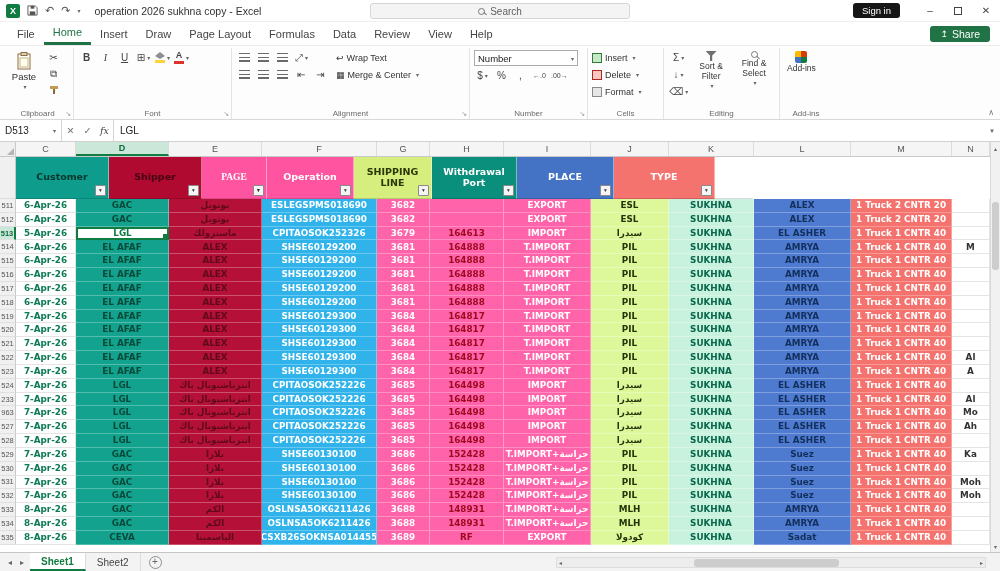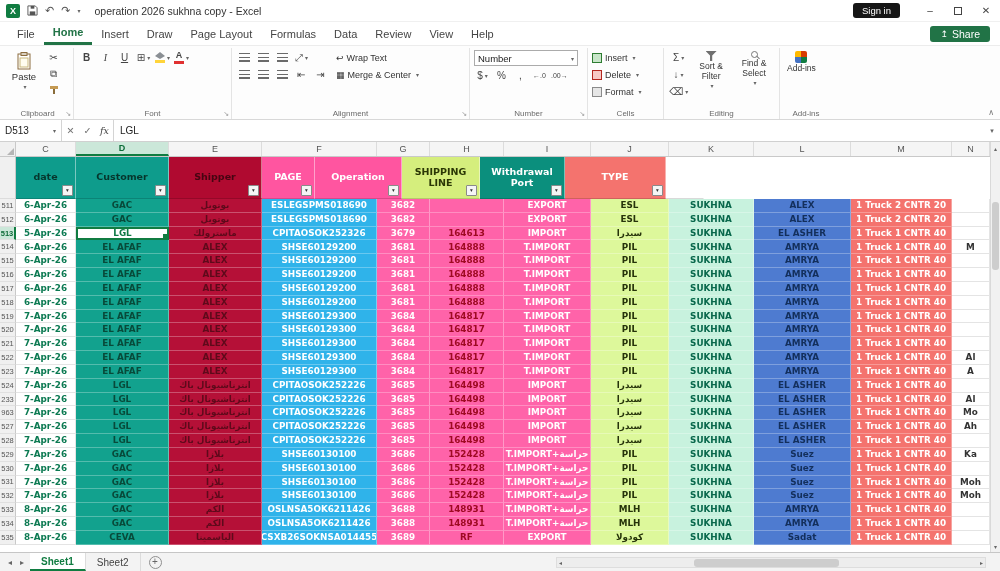--- a/index.html
+++ b/index.html
@@ -20,21 +20,21 @@
 .restore-box{width:8px;height:8px;border:1px solid #444;display:inline-block}
 
 
 .ic-mag{width:7px;height:7px;border:1.3px solid #777;border-radius:50%;position:relative;display:inline-block}
 .ic-mag::after{content:"";position:absolute;width:4px;height:1.3px;background:#777;transform:rotate(45deg);right:-3px;bottom:-1px}
 
 
 .menubar{height:24px;display:flex;align-items:stretch;background:#fff;padding-left:8px;border-bottom:1px solid #ececec}
 .menu-tabs{display:flex;align-items:stretch}
 .menu-tab{display:flex;align-items:center;padding:0 9px;font-size:11px;color:#444;cursor:default}
-.menu-tab.active{color:#217346;font-weight:bold;border-bottom:3px solid #217346}
+.menu-tab.active{color:#217346;font-weight:normal;border-bottom:3px solid #217346}
 .share-btn{margin-left:auto;margin-right:10px;align-self:center;background:#217346;color:#fff;border-radius:3px;padding:2px 10px;font-size:10.5px;display:flex;align-items:center;gap:4px}
 .share-ic{font-size:9px}
 
 
 .ribbon{height:74px;background:#fdfdfd;border-bottom:1px solid #d8d8d8;display:flex;padding:2px 2px 0 2px;position:relative}
 .rgroup{position:relative;border-right:1px solid #e4e4e4;padding:2px 4px 13px 4px;display:flex;gap:3px;align-items:flex-start}
 .rgroup-label{position:absolute;bottom:1px;left:0;right:0;text-align:center;font-size:8px;color:#6a6a6a}
 .launcher{position:absolute;bottom:2px;right:2px;font-size:7px;color:#999;line-height:1}
 .caret{font-size:6px;color:#666;margin-left:2px}
 .paste-btn{display:flex;flex-direction:column;align-items:center;width:36px;font-size:9.5px;color:#333;gap:1px;padding-top:2px}
@@ -121,20 +121,24 @@
           <path d="M1 1 h8 l2 2 v8 h-10 z" fill="none" stroke="#555"></path>
           <rect x="3" y="7" width="6" height="4" fill="#555"></rect>
           <rect x="4" y="1" width="4" height="3" fill="#555"></rect>
         </svg>
     </span>
     <span class="qat-icon">↶</span>
     <span class="qat-icon">↷</span>
     <span class="qat-caret">▾</span>
   </div>
   <div class="title-text">operation 2026 sukhna copy  -  Excel</div>
+  <div class="search-box">
+    <span class="ic-mag"></span>
+    <span>Search</span>
+  </div>
   <div class="titlebar-right">
     <div class="signin-btn">Sign in</div>
     <div class="win-btn">–</div>
     <div class="win-btn">
         <span class="restore-box"></span>
       </div>
     <div class="win-btn">✕</div>
   </div>
 </div>
 
@@ -351,46 +355,46 @@
         <div class="col-letter" style="width: 87px;">I</div>
         <div class="col-letter" style="width: 78px;">J</div>
         <div class="col-letter" style="width: 85px;">K</div>
         <div class="col-letter" style="width: 97px;">L</div>
         <div class="col-letter" style="width: 101px;">M</div>
         <div class="col-letter" style="width: 38px;">N</div>
       </div>
   </div>
   <div id="header-row" class="header-row">
       <div class="hdr-corner"></div>
-      <div class="header-cell" style="width: 60px; background: rgb(14, 156, 140); color: rgb(6, 53, 44);">
-        <span>date</span>
-        <div class="filter-btn">▾</div>
-      </div>
       <div class="header-cell" style="width: 93px; background: rgb(14, 156, 140); color: rgb(6, 53, 44);">
         <span>Customer</span>
         <div class="filter-btn">▾</div>
       </div>
       <div class="header-cell" style="width: 93px; background: rgb(176, 10, 48); color: rgb(70, 5, 18);">
         <span>Shipper</span>
         <div class="filter-btn">▾</div>
       </div>
-      <div class="header-cell" style="width: 53px; background: rgb(255, 85, 160); color: rgb(255, 255, 255);">
+      <div class="header-cell" style="width: 65px; background: rgb(255, 85, 160); color: rgb(255, 255, 255); font-family: Liberation Serif, serif;">
         <span>PAGE</span>
         <div class="filter-btn">▾</div>
       </div>
       <div class="header-cell" style="width: 87px; background: rgb(255, 85, 160); color: rgb(255, 255, 255);">
         <span>Operation</span>
         <div class="filter-btn">▾</div>
       </div>
       <div class="header-cell" style="width: 78px; background: rgb(213, 238, 125); color: rgb(43, 55, 5);">
         <span>SHIPPING LINE</span>
         <div class="filter-btn">▾</div>
       </div>
       <div class="header-cell" style="width: 85px; background: rgb(11, 143, 125); color: rgb(255, 255, 255);">
         <span>Withdrawal Port</span>
+        <div class="filter-btn">▾</div>
+      </div>
+      <div class="header-cell" style="width: 97px; background: rgb(68, 114, 196); color: rgb(255, 255, 255);">
+        <span>PLACE</span>
         <div class="filter-btn">▾</div>
       </div>
       <div class="header-cell" style="width: 101px; background: rgb(244, 115, 110); color: rgb(255, 255, 255);">
         <span>TYPE</span>
         <div class="filter-btn">▾</div>
       </div>
       <div class="header-cell" style="width: 38px; background: rgb(255, 255, 255); color: rgb(51, 51, 51);">
         <span></span>
       </div>
     </div>

